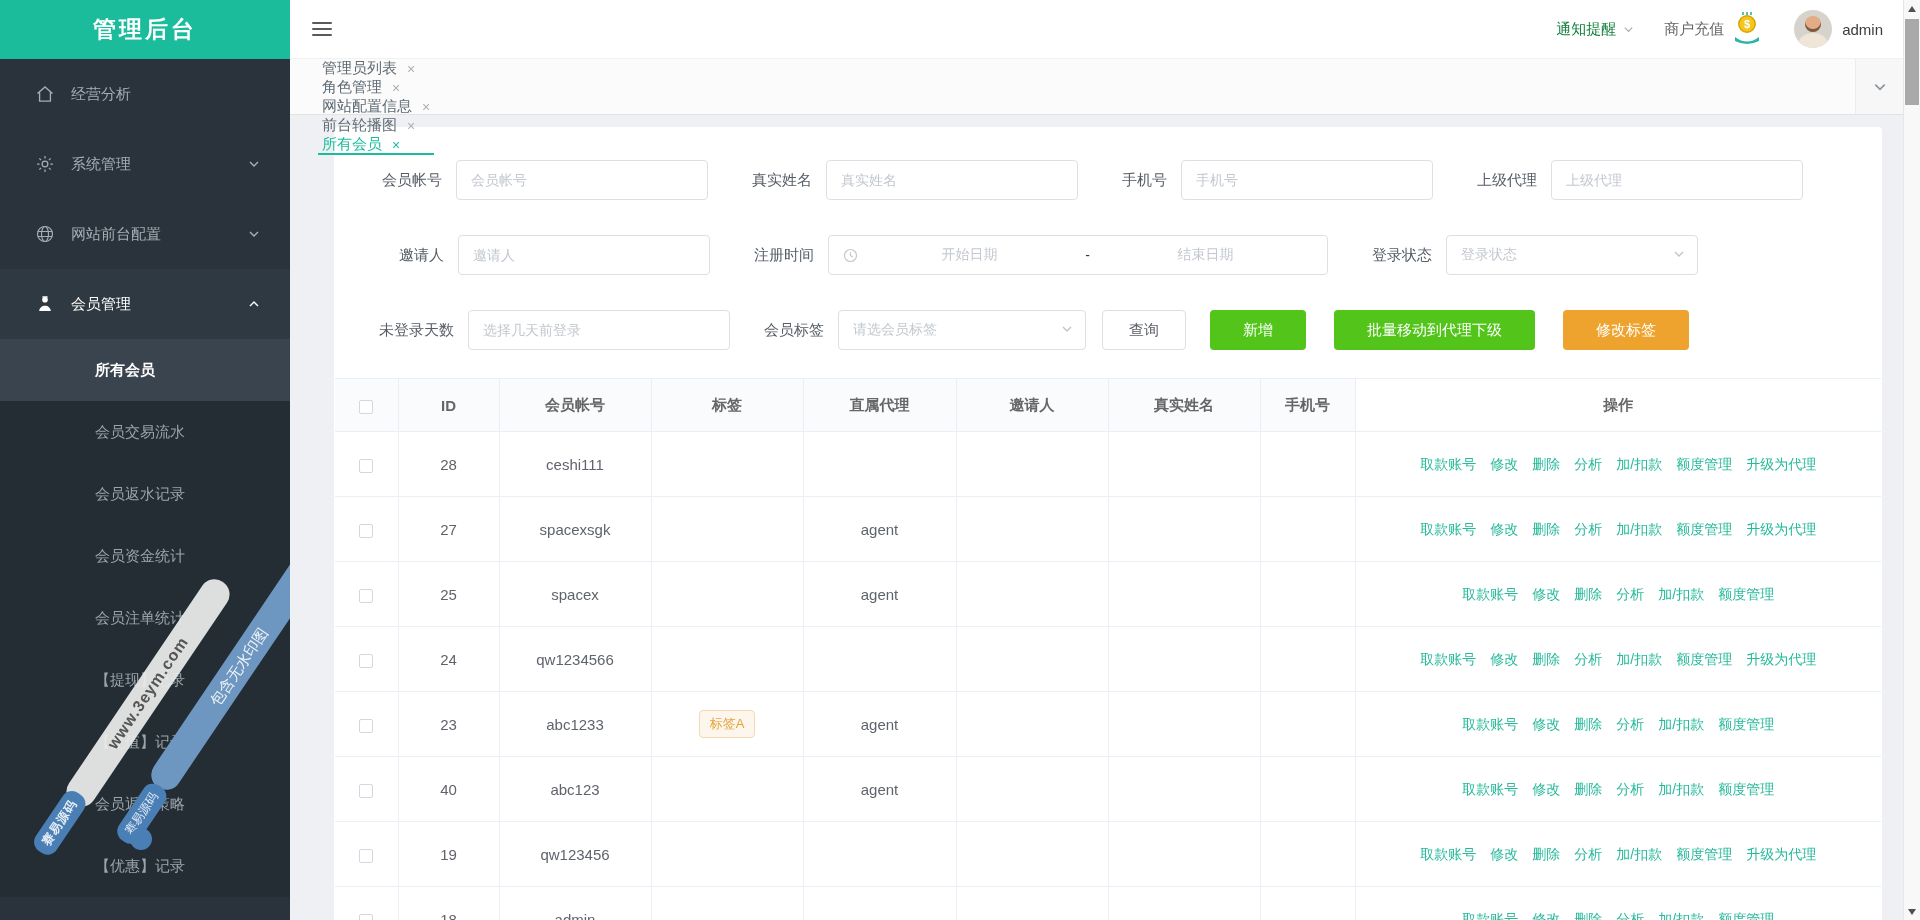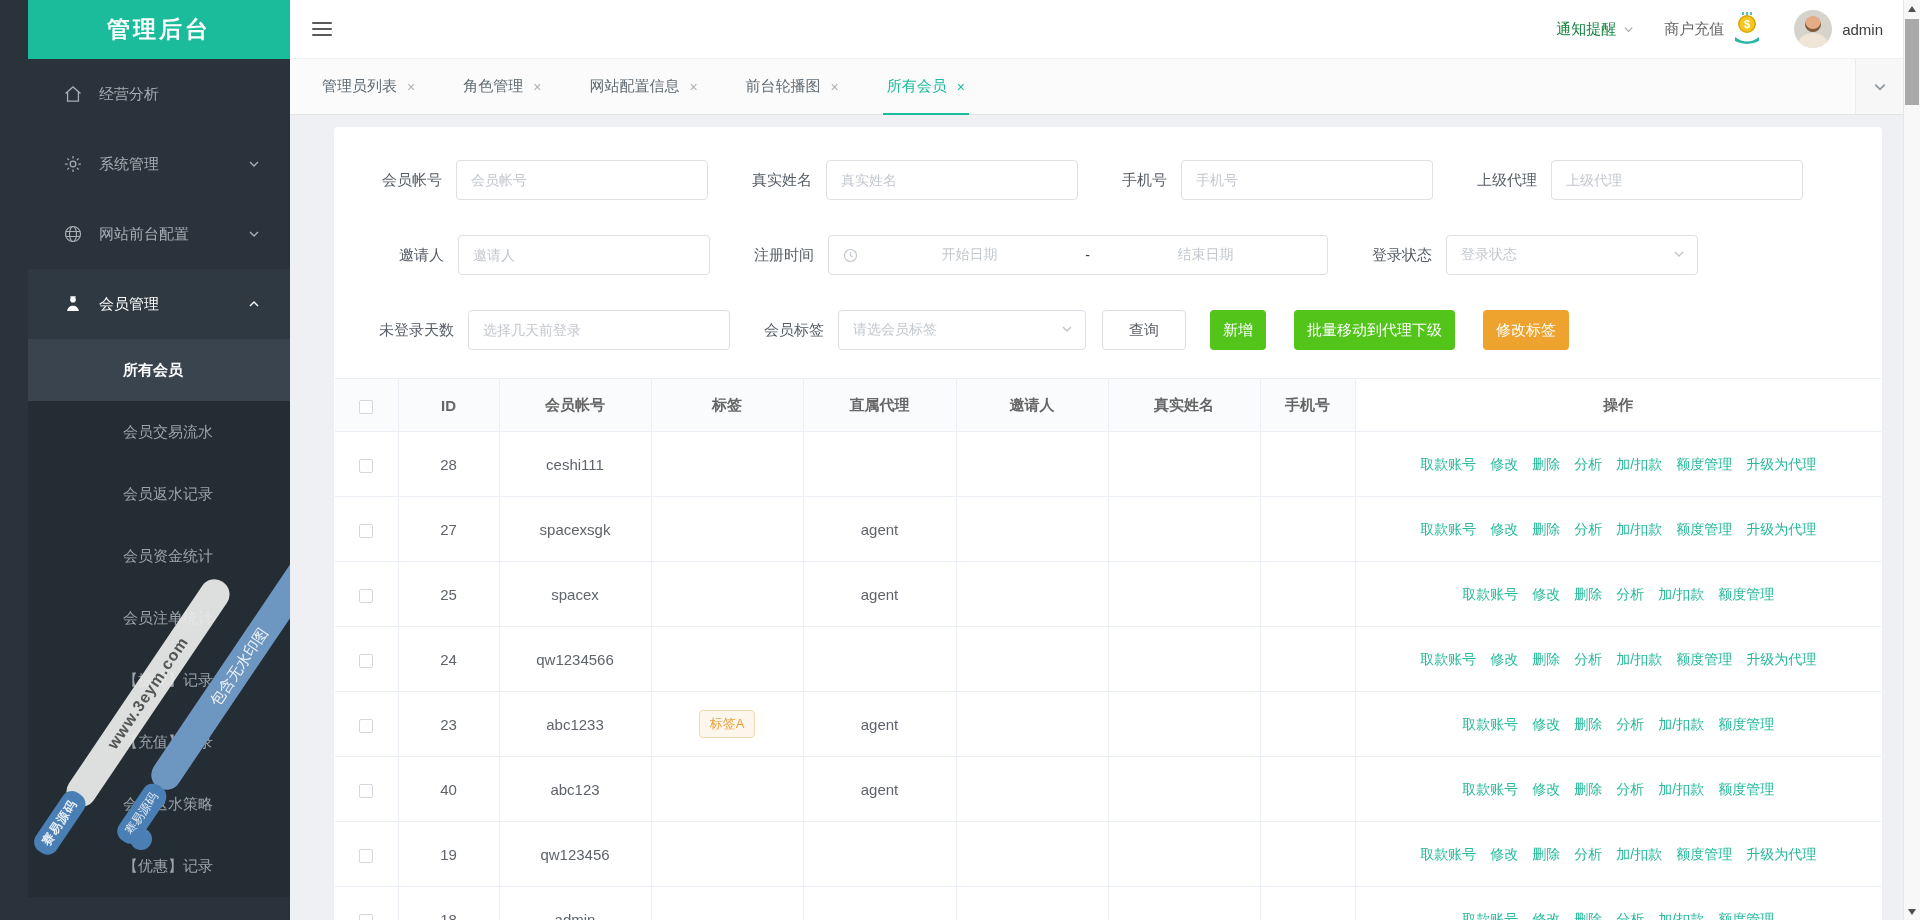--- a/index.html
+++ b/index.html
@@ -1,20 +1,20 @@
 <!DOCTYPE html>
 <html><head>
 <meta charset="utf-8">
 <style>
   * { margin:0; padding:0; box-sizing:border-box; }
   html,body { width:1920px; height:920px; overflow:hidden; }
   body { font-family:"Liberation Sans","DejaVu Sans",sans-serif; display:flex; background:#eef0f4; }
 
   
-  .sidebar { width:290px; flex:none; background:#2a333b; position:relative; overflow:hidden;padding-left:28px; }
+  .sidebar { width:290px; flex:none; background:#2a333b; position:relative; overflow:hidden; }
   .logo { height:59px; background:#1abc9c; color:#fff; font-size:23px; font-weight:bold;
           display:flex; align-items:center; justify-content:center; letter-spacing:3px; }
   .nav-item { height:70px; display:flex; align-items:center; padding:0 30px 0 34px;
               color:#a4aeb5; font-size:15px; cursor:pointer; }
   .nav-item.active { background:#2f3941; color:#fff; }
   .nav-icon { width:22px; height:22px; margin-right:15px; display:flex; align-items:center; justify-content:center; }
   .nav-icon svg { width:20px; height:20px; }
   .nav-caret { margin-left:auto; display:flex; }
   .nav-caret svg { width:12px; height:12px; }
   .nav-caret.up { transform:rotate(180deg); }
@@ -80,21 +80,21 @@
          display:flex; align-items:center; justify-content:space-between; color:#c3c8cf; font-size:14px;
          background:#fff; cursor:pointer; }
   .sel .caret svg { width:12px; height:12px; }
   .range { width:500px; height:40px; border:1px solid #dcdfe6; border-radius:4px; background:#fff;
            display:flex; align-items:center; padding:0 14px; font-size:14px; color:#c3c8cf; cursor:pointer; }
   .range .clock { display:flex; margin-right:4px; }
   .range .clock svg { width:15px; height:15px; }
   .range .rpart { flex:1; text-align:center; }
   .range .rsep { color:#3a3a3a; padding:0 8px; }
 
-  .btn { height:40px; border-radius:4px; padding:0 12px; font-size:15px; border:1px solid transparent;
+  .btn { height:40px; border-radius:4px; padding:0 32px; font-size:15px; border:1px solid transparent;
          cursor:pointer; font-family:inherit; white-space:nowrap; }
   .btn-plain { background:#fff; border-color:#dcdfe6; color:#5a5e66; padding:0 26px; margin-right:24px; }
   .btn-green { background:#52c41a; color:#fff; margin-right:28px; }
   .btn-orange { background:#eda32d; color:#fff; }
 
   
   table { width:100%; border-collapse:collapse; table-layout:fixed; }
   th { height:53px; background:#fafbfc; font-weight:bold; color:#666; font-size:15px;
        border-bottom:1px solid #ebeef5; border-right:1px solid #ebeef5; border-top:1px solid #ebeef5; }
   th:last-child { border-right:none; background:#fff; }
@@ -226,21 +226,21 @@
         </span>
       </div>
       <div class="user">
         <span class="avatar"></span>
         <span class="user-name">admin</span>
       </div>
     </div>
   </header>
 
   <div class="tabbar">
-    <div id="tabs" style="display:flex; align-items:stretch;">
+    <div id="tabs" style="display:flex; align-items:stretch;flex-direction:column;">
         <div class="tab">
           <span>管理员列表</span>
           <span class="close">×</span>
         </div>
         <div class="tab">
           <span>角色管理</span>
           <span class="close">×</span>
         </div>
         <div class="tab">
           <span>网站配置信息</span>

